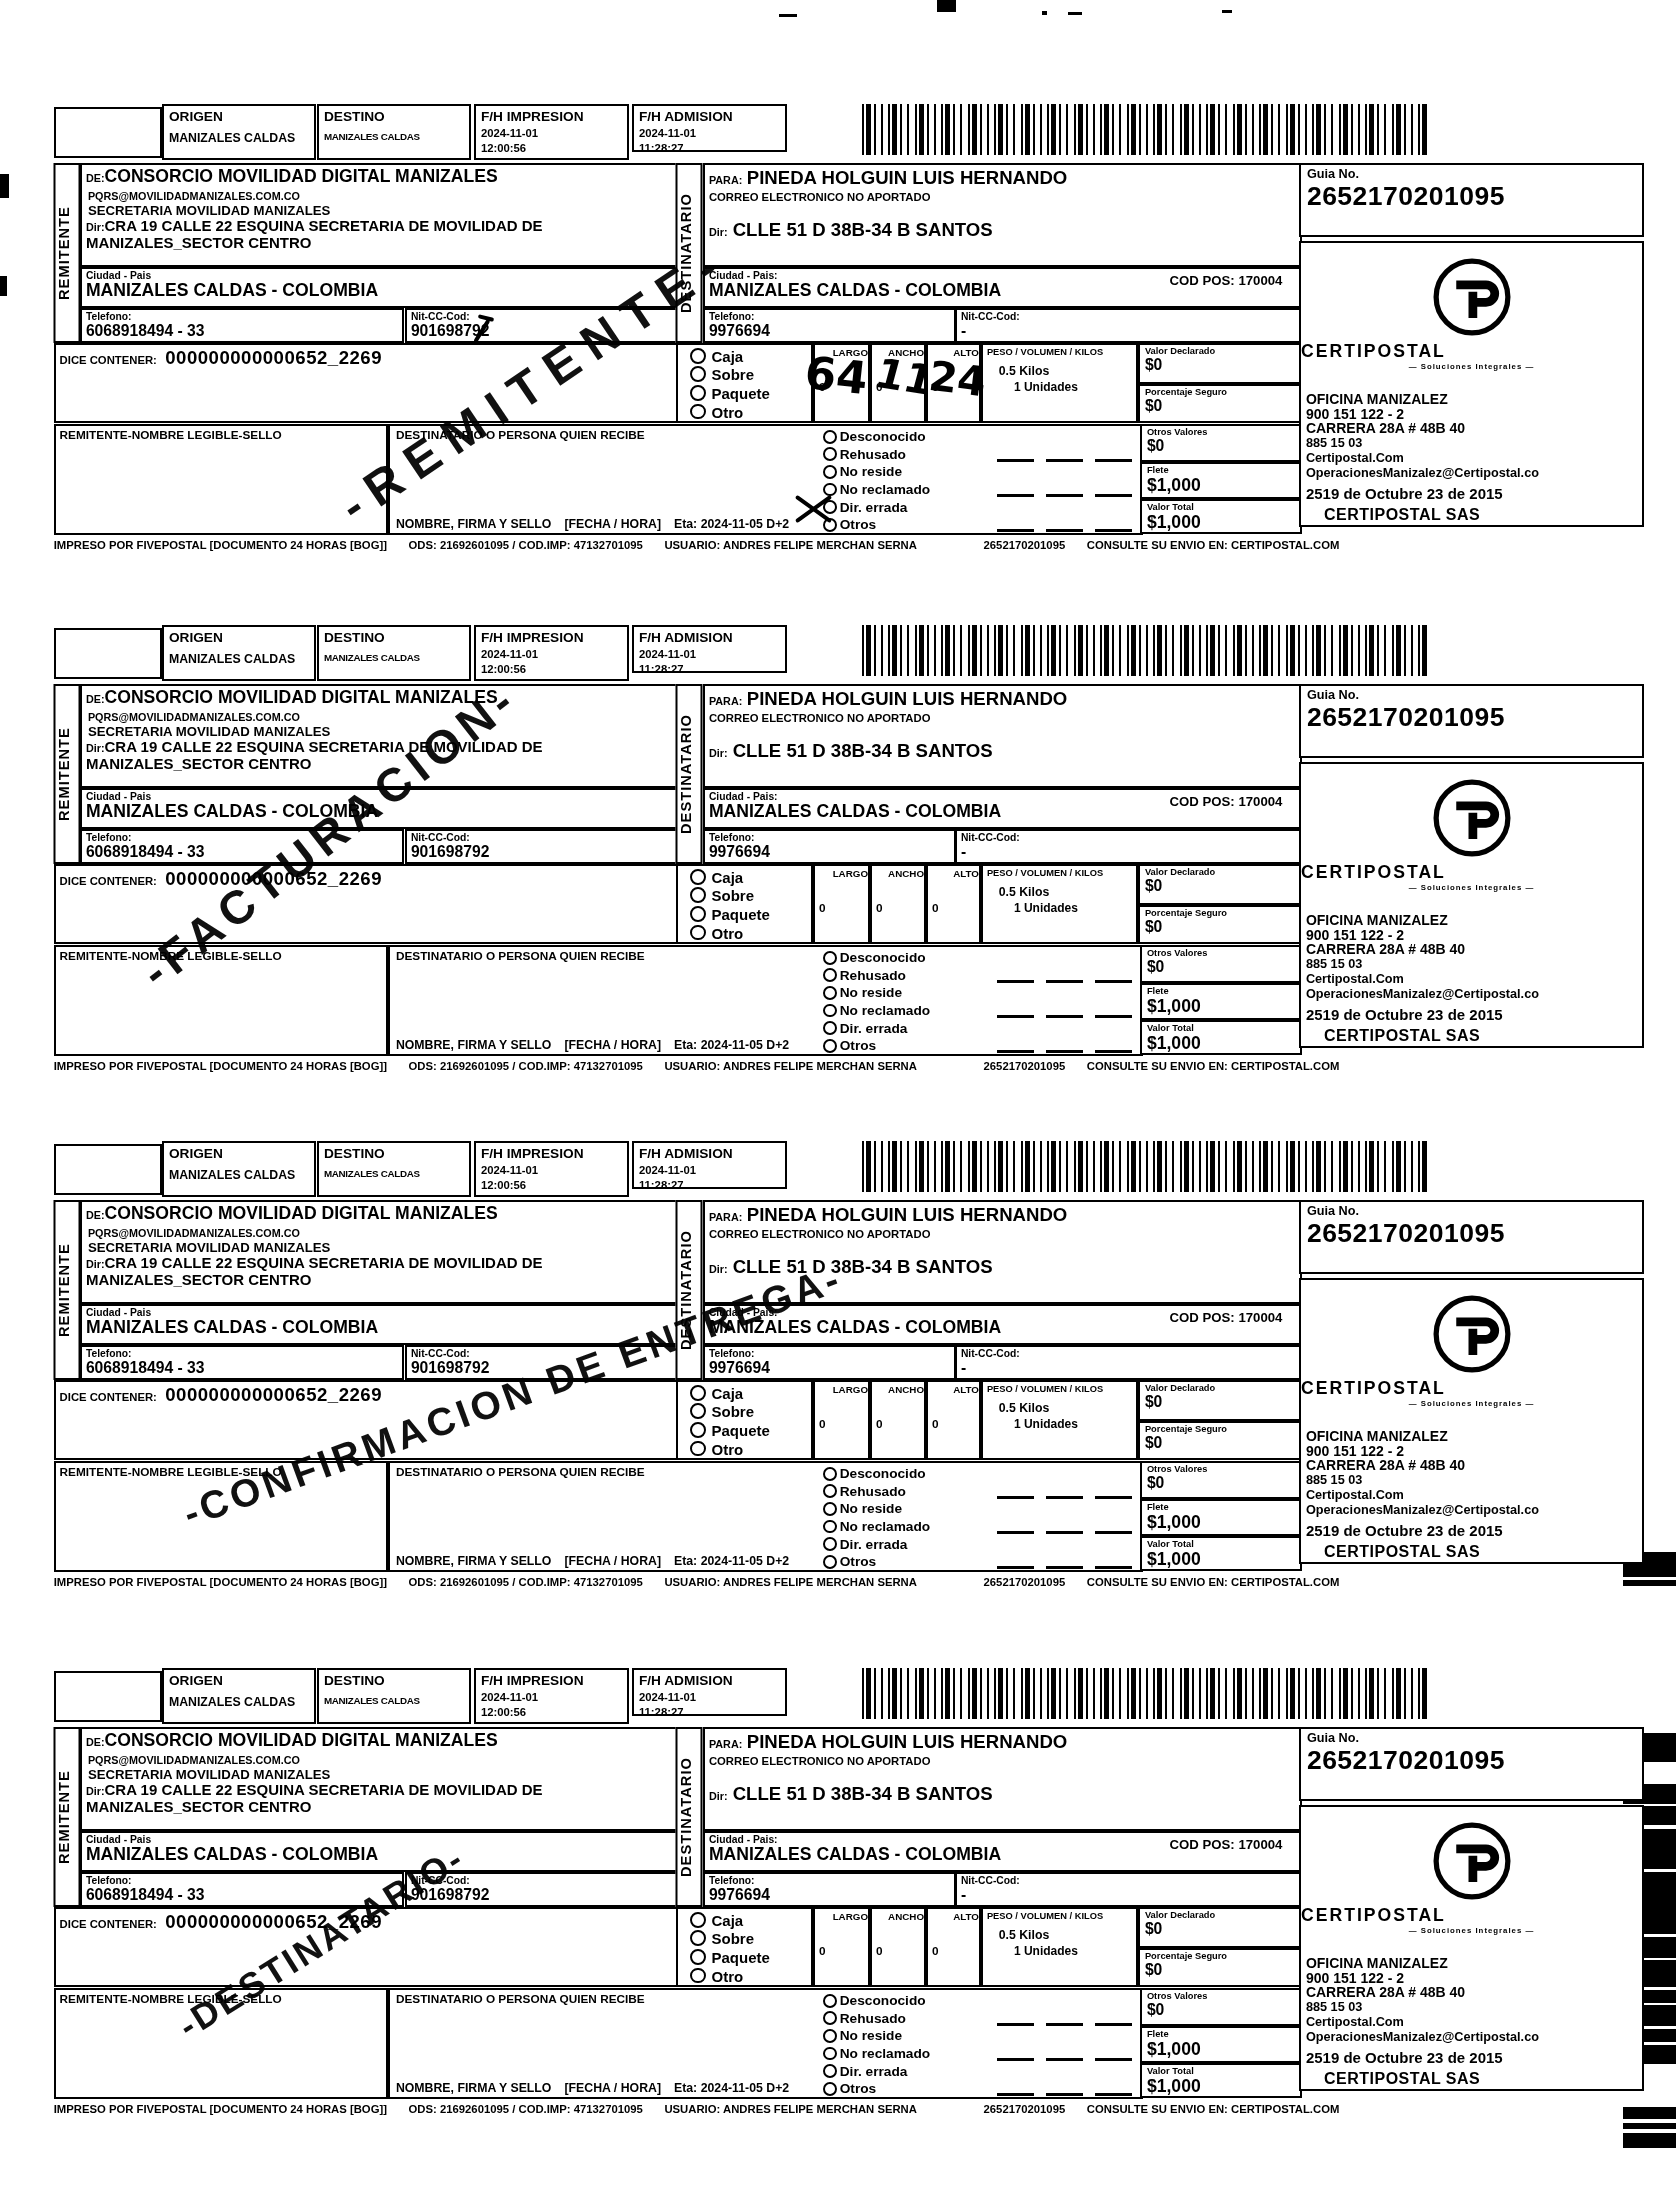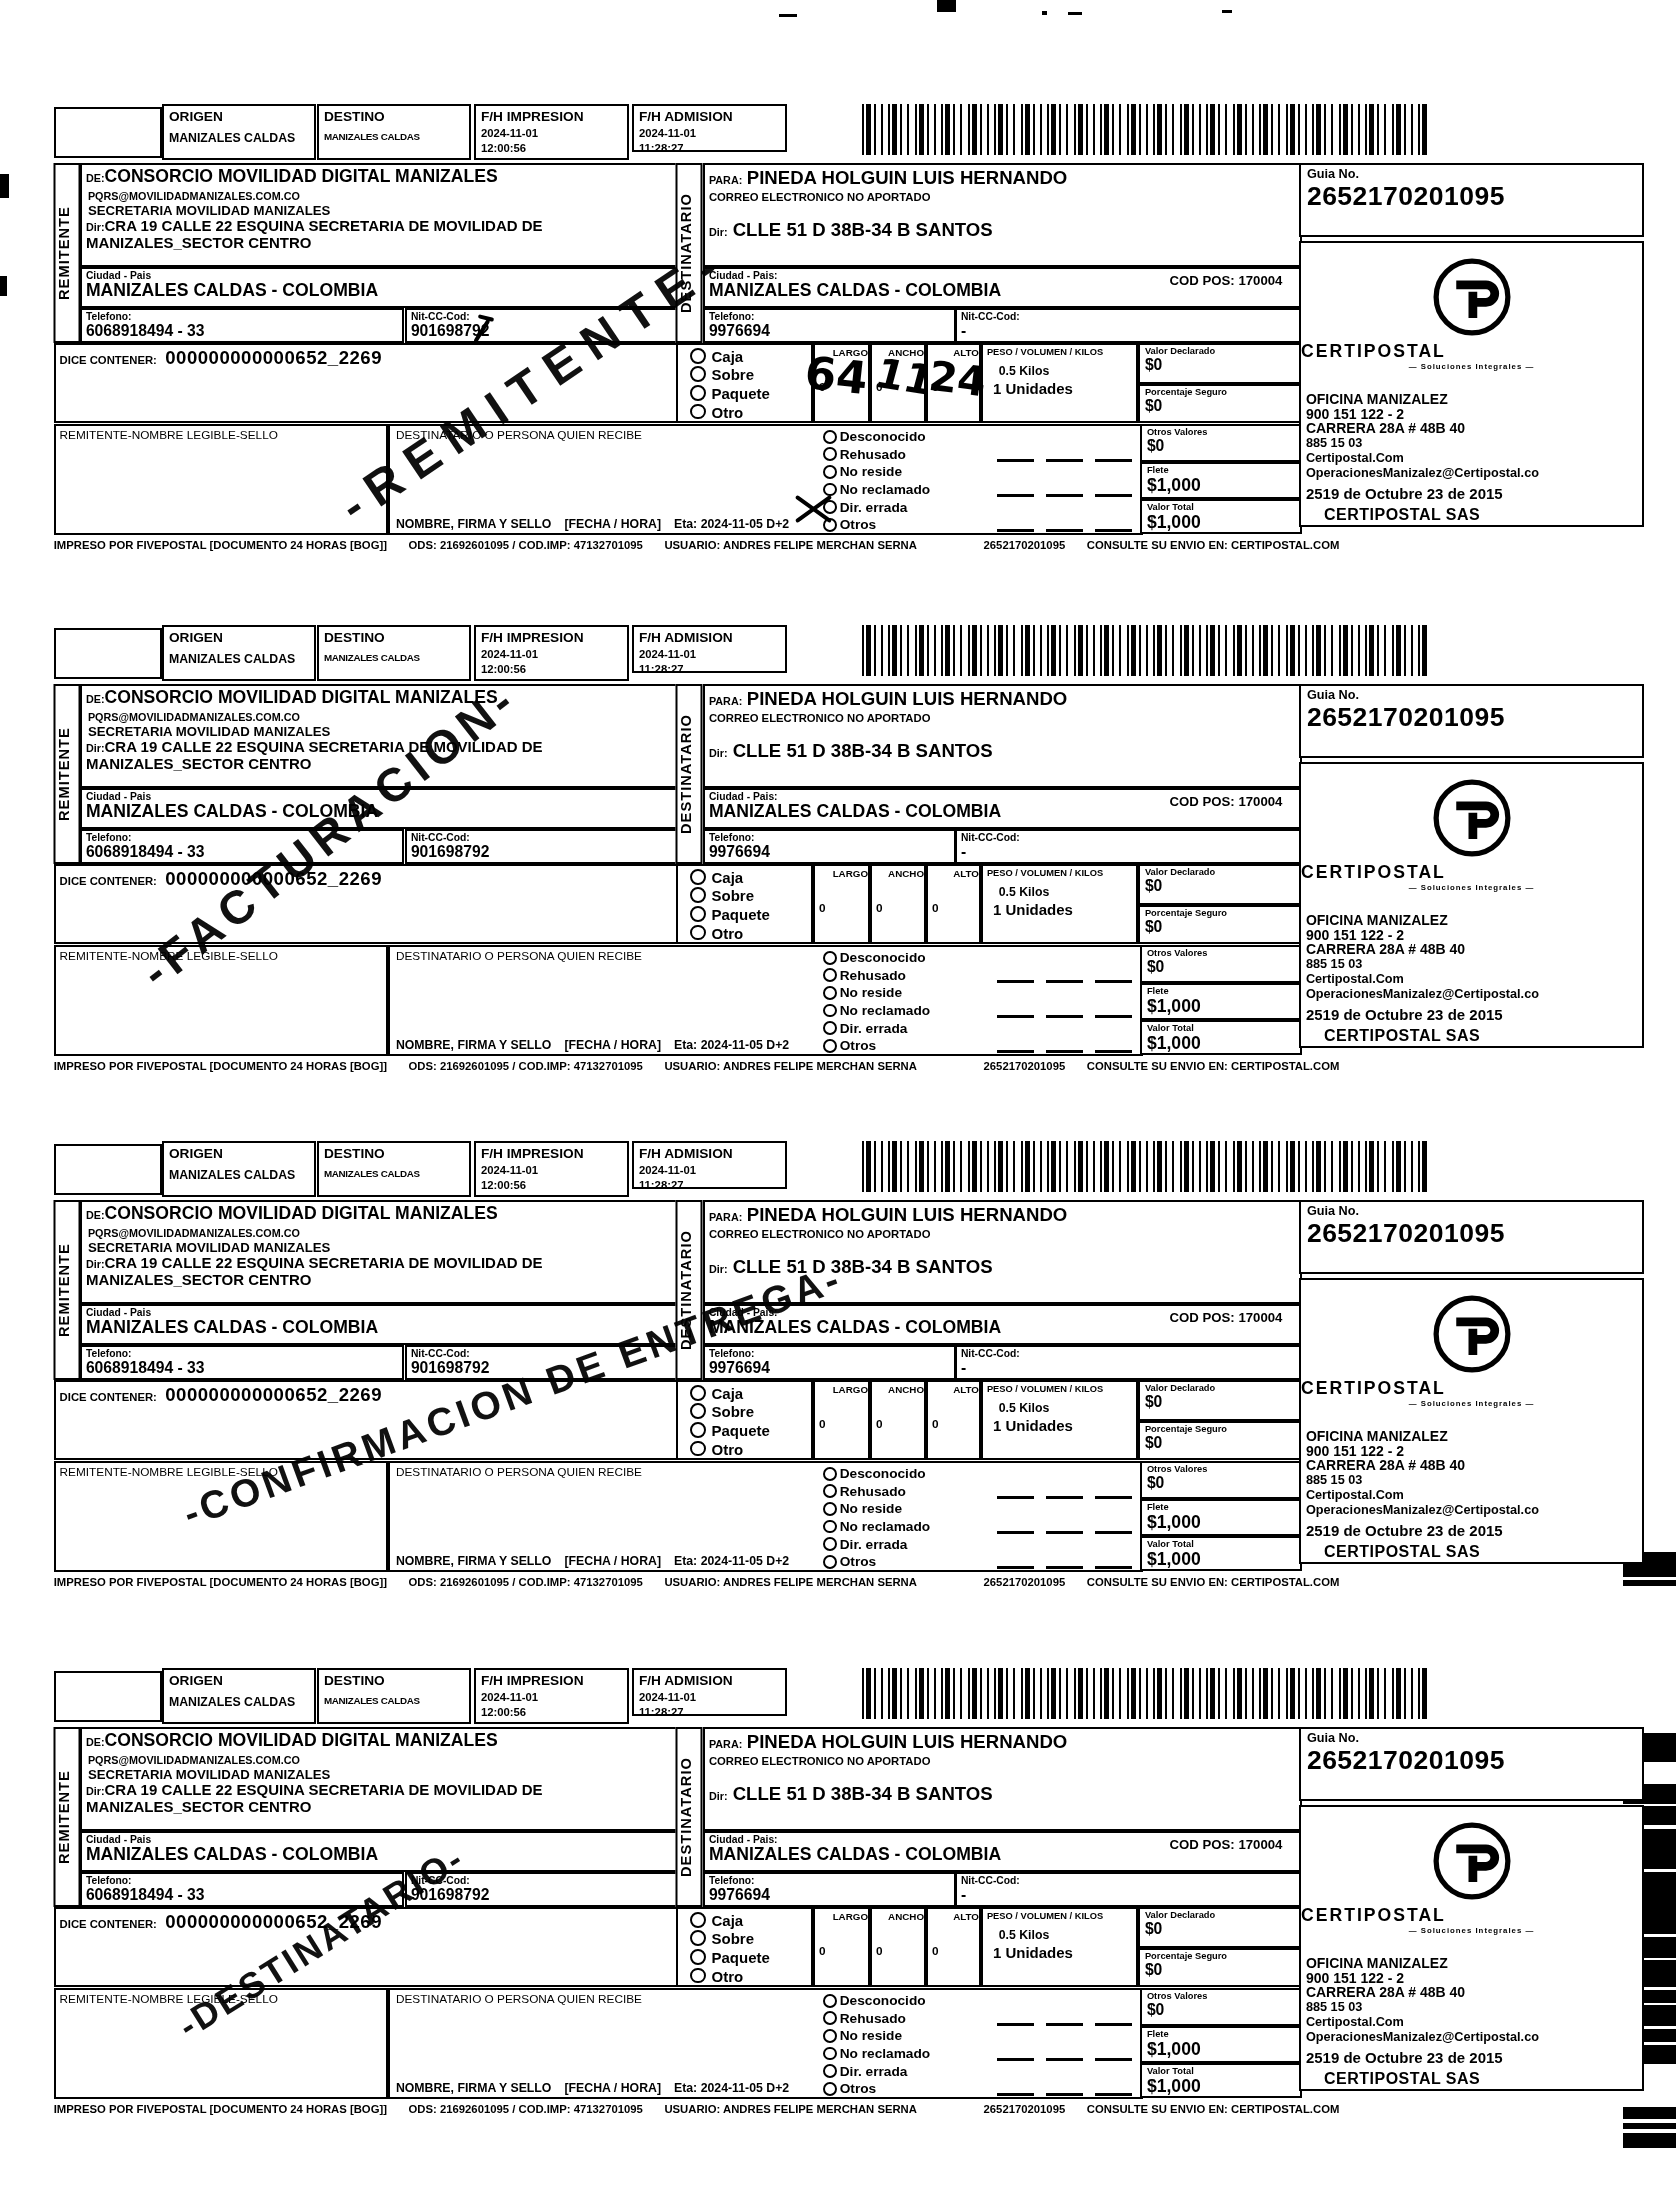--- a/index.html
+++ b/index.html
@@ -61,30 +61,30 @@
   .pk-lbl{font-size:15px;font-weight:bold}
   .dimbox{top:239px;height:80px;padding:2px 0}
   .cell-largo{left:774px;width:57px}
   .cell-ancho{left:831px;width:56px}
   .cell-alto{left:887px;width:55px}
   .dim-lbl{font-size:9.8px;font-weight:bold;text-align:right}
   .dim-val{position:absolute;left:3.9px;top:35px;font-size:11.8px;font-weight:bold}
   .cell-peso{left:942px;top:239px;width:157px;height:80px;padding:2px 3.9px}
   .peso-lbl{font-size:9.3px;font-weight:bold}
   .peso-val{font-size:12.3px;font-weight:bold;margin:6.9px 0 0 11.8px}
-  .uni-val{font-size:15px;font-weight:bold;margin:2px 0 0 6px}
+  .uni-val{font-size:12px;font-weight:bold;margin:2px 0 0 27px}
   .valbox{left:1099px;width:164px;padding:1px 4.9px}
   .cell-vdec{top:239px;height:41px}
   .cell-pseg{top:280px;height:39px}
   .val-lbl{font-size:9.3px;font-weight:bold}
   .val-val{font-size:15.7px;font-weight:bold}
   
   .cell-remfirma{left:14.7px;top:320px;width:334px;height:111px;padding:2px 3.9px}
   .cell-recibe{left:349px;top:320px;width:755px;height:111px;padding:2px 5.9px}
-  .box-lbl{font-size:11.8px;font-weight:normal}
+  .box-lbl{font-size:11.8px;font-weight:bold}
   .firma-line{position:absolute;left:5.9px;bottom:2px;display:flex;gap:13px;white-space:nowrap}
   .firma-line span{font-size:12.3px;font-weight:bold}
   .status-list{left:784px;top:324px;width:206px}
   .st-row{display:flex;align-items:center;height:17.6px}
   .st-row .circ{width:9.8px;height:9.8px;border-width:2.5px;margin-right:2.9px}
   .st-lbl{font-size:13.7px;font-weight:bold}
   .dashline{position:absolute;left:958px;width:138px;height:2.9px;
     background:repeating-linear-gradient(90deg,#000 0 37px,transparent 37px 49px)}
   .dl-1{top:355px}.dl-2{top:390px}.dl-3{top:425px}
   .vbox2{left:1101px;width:162px;padding:1px 4.9px}

